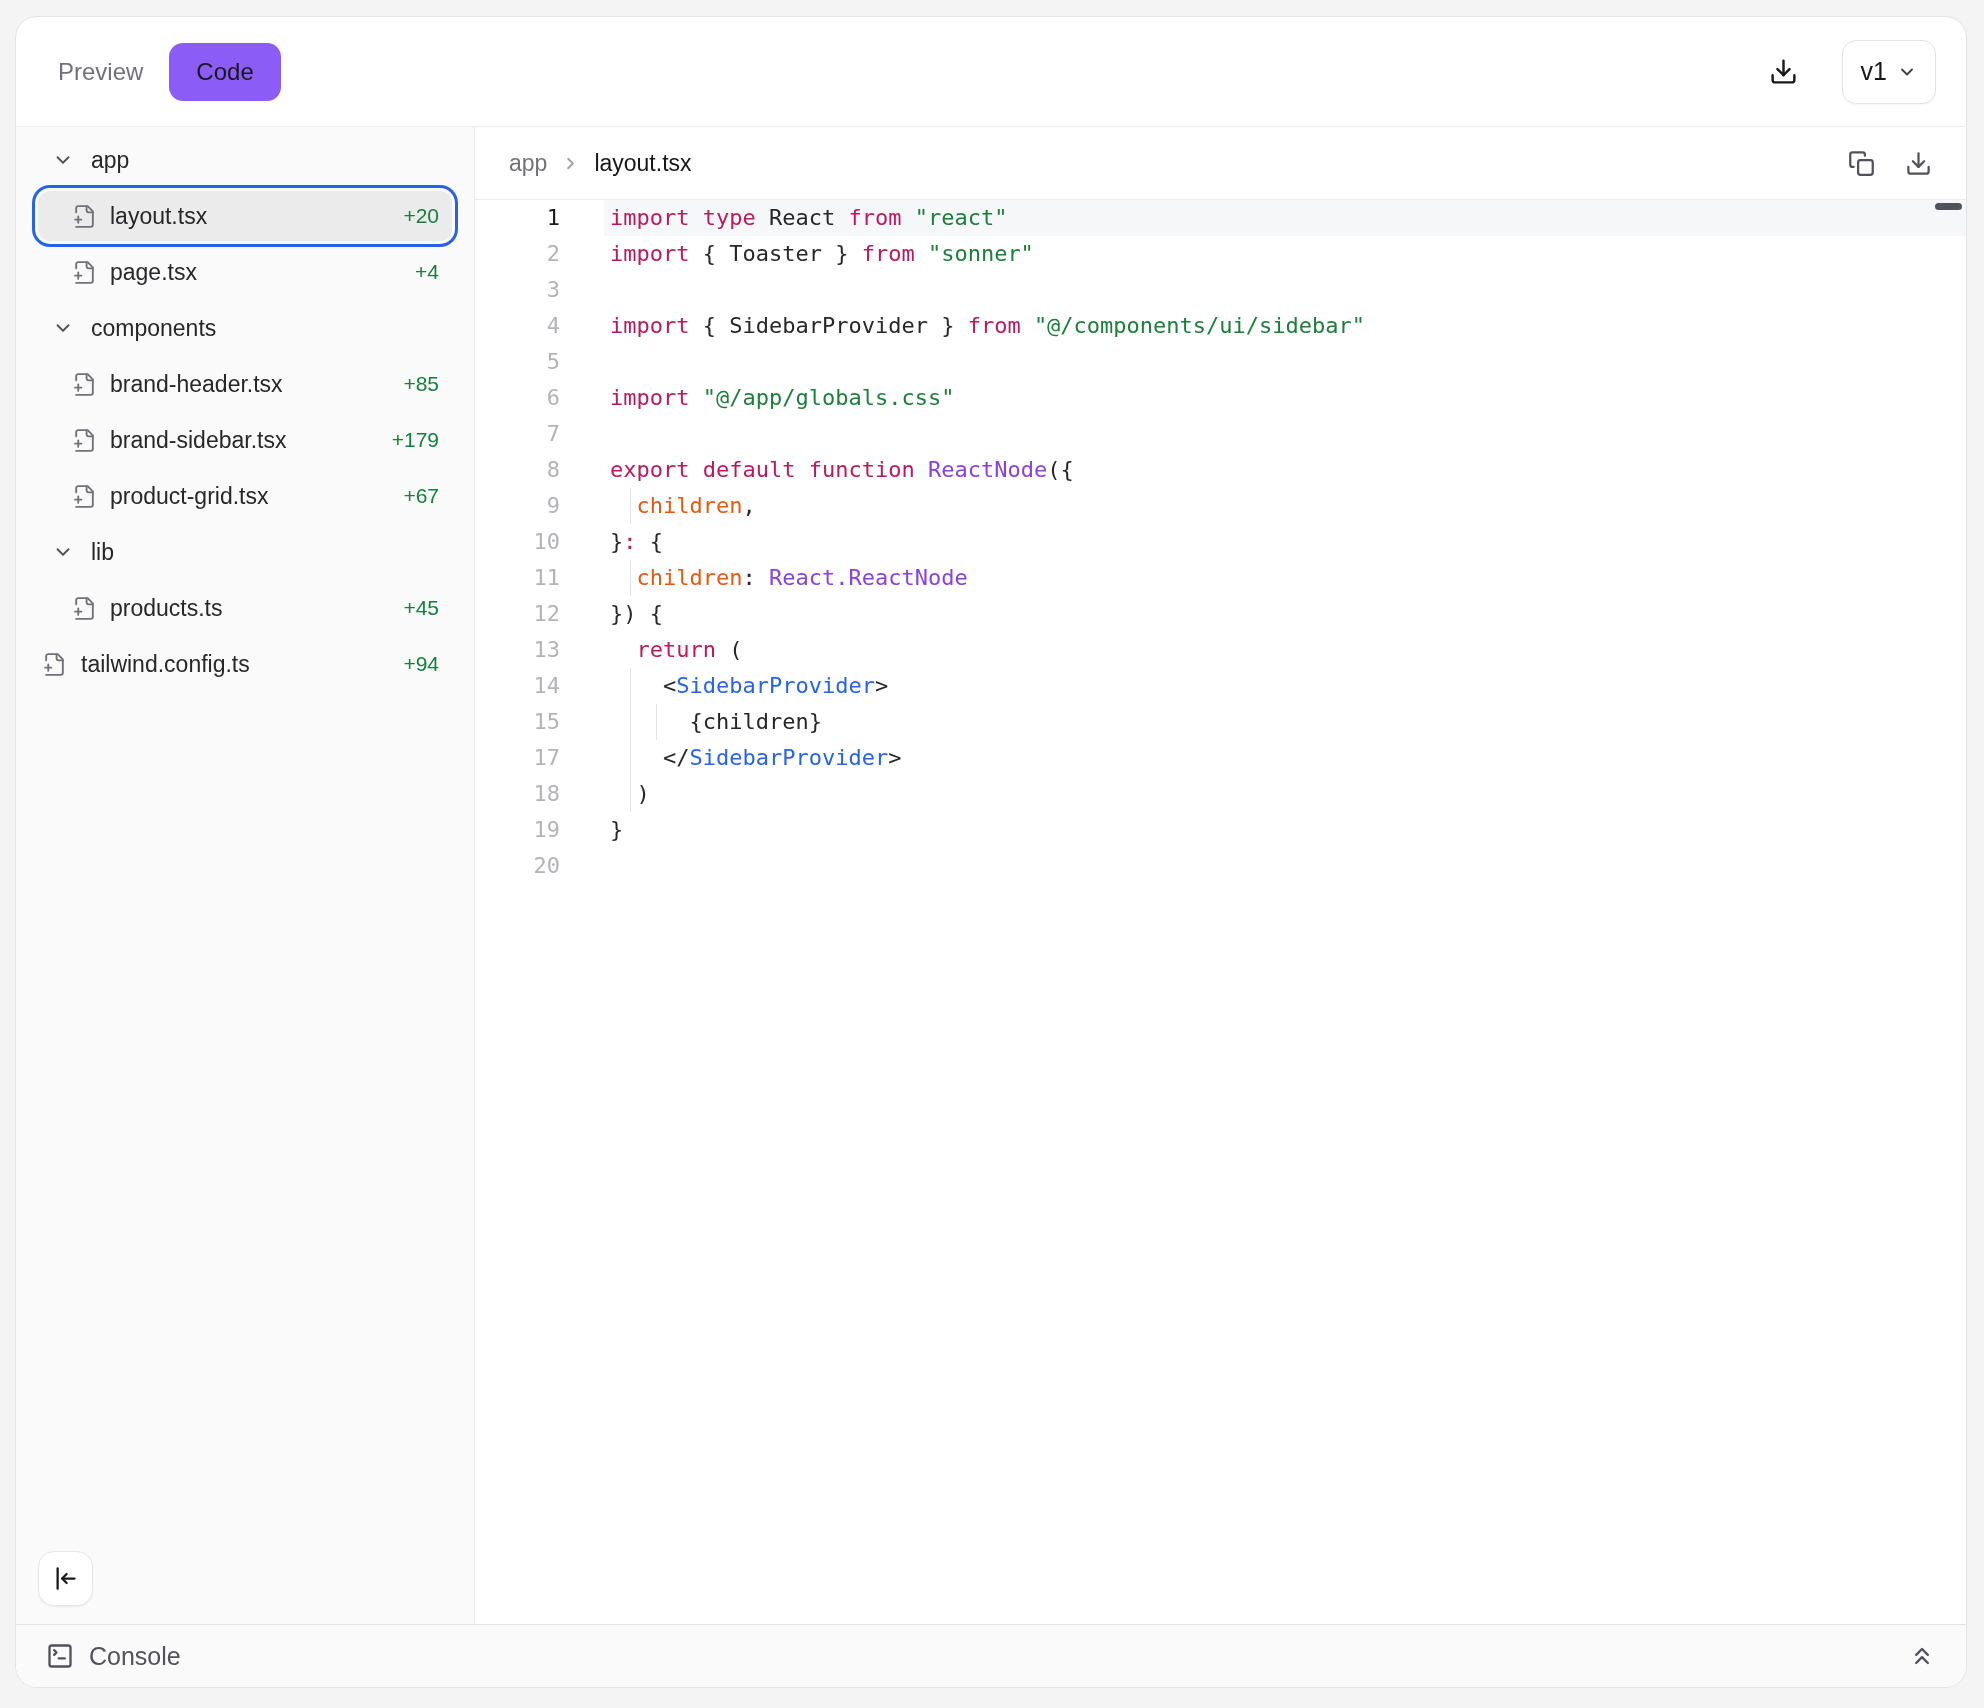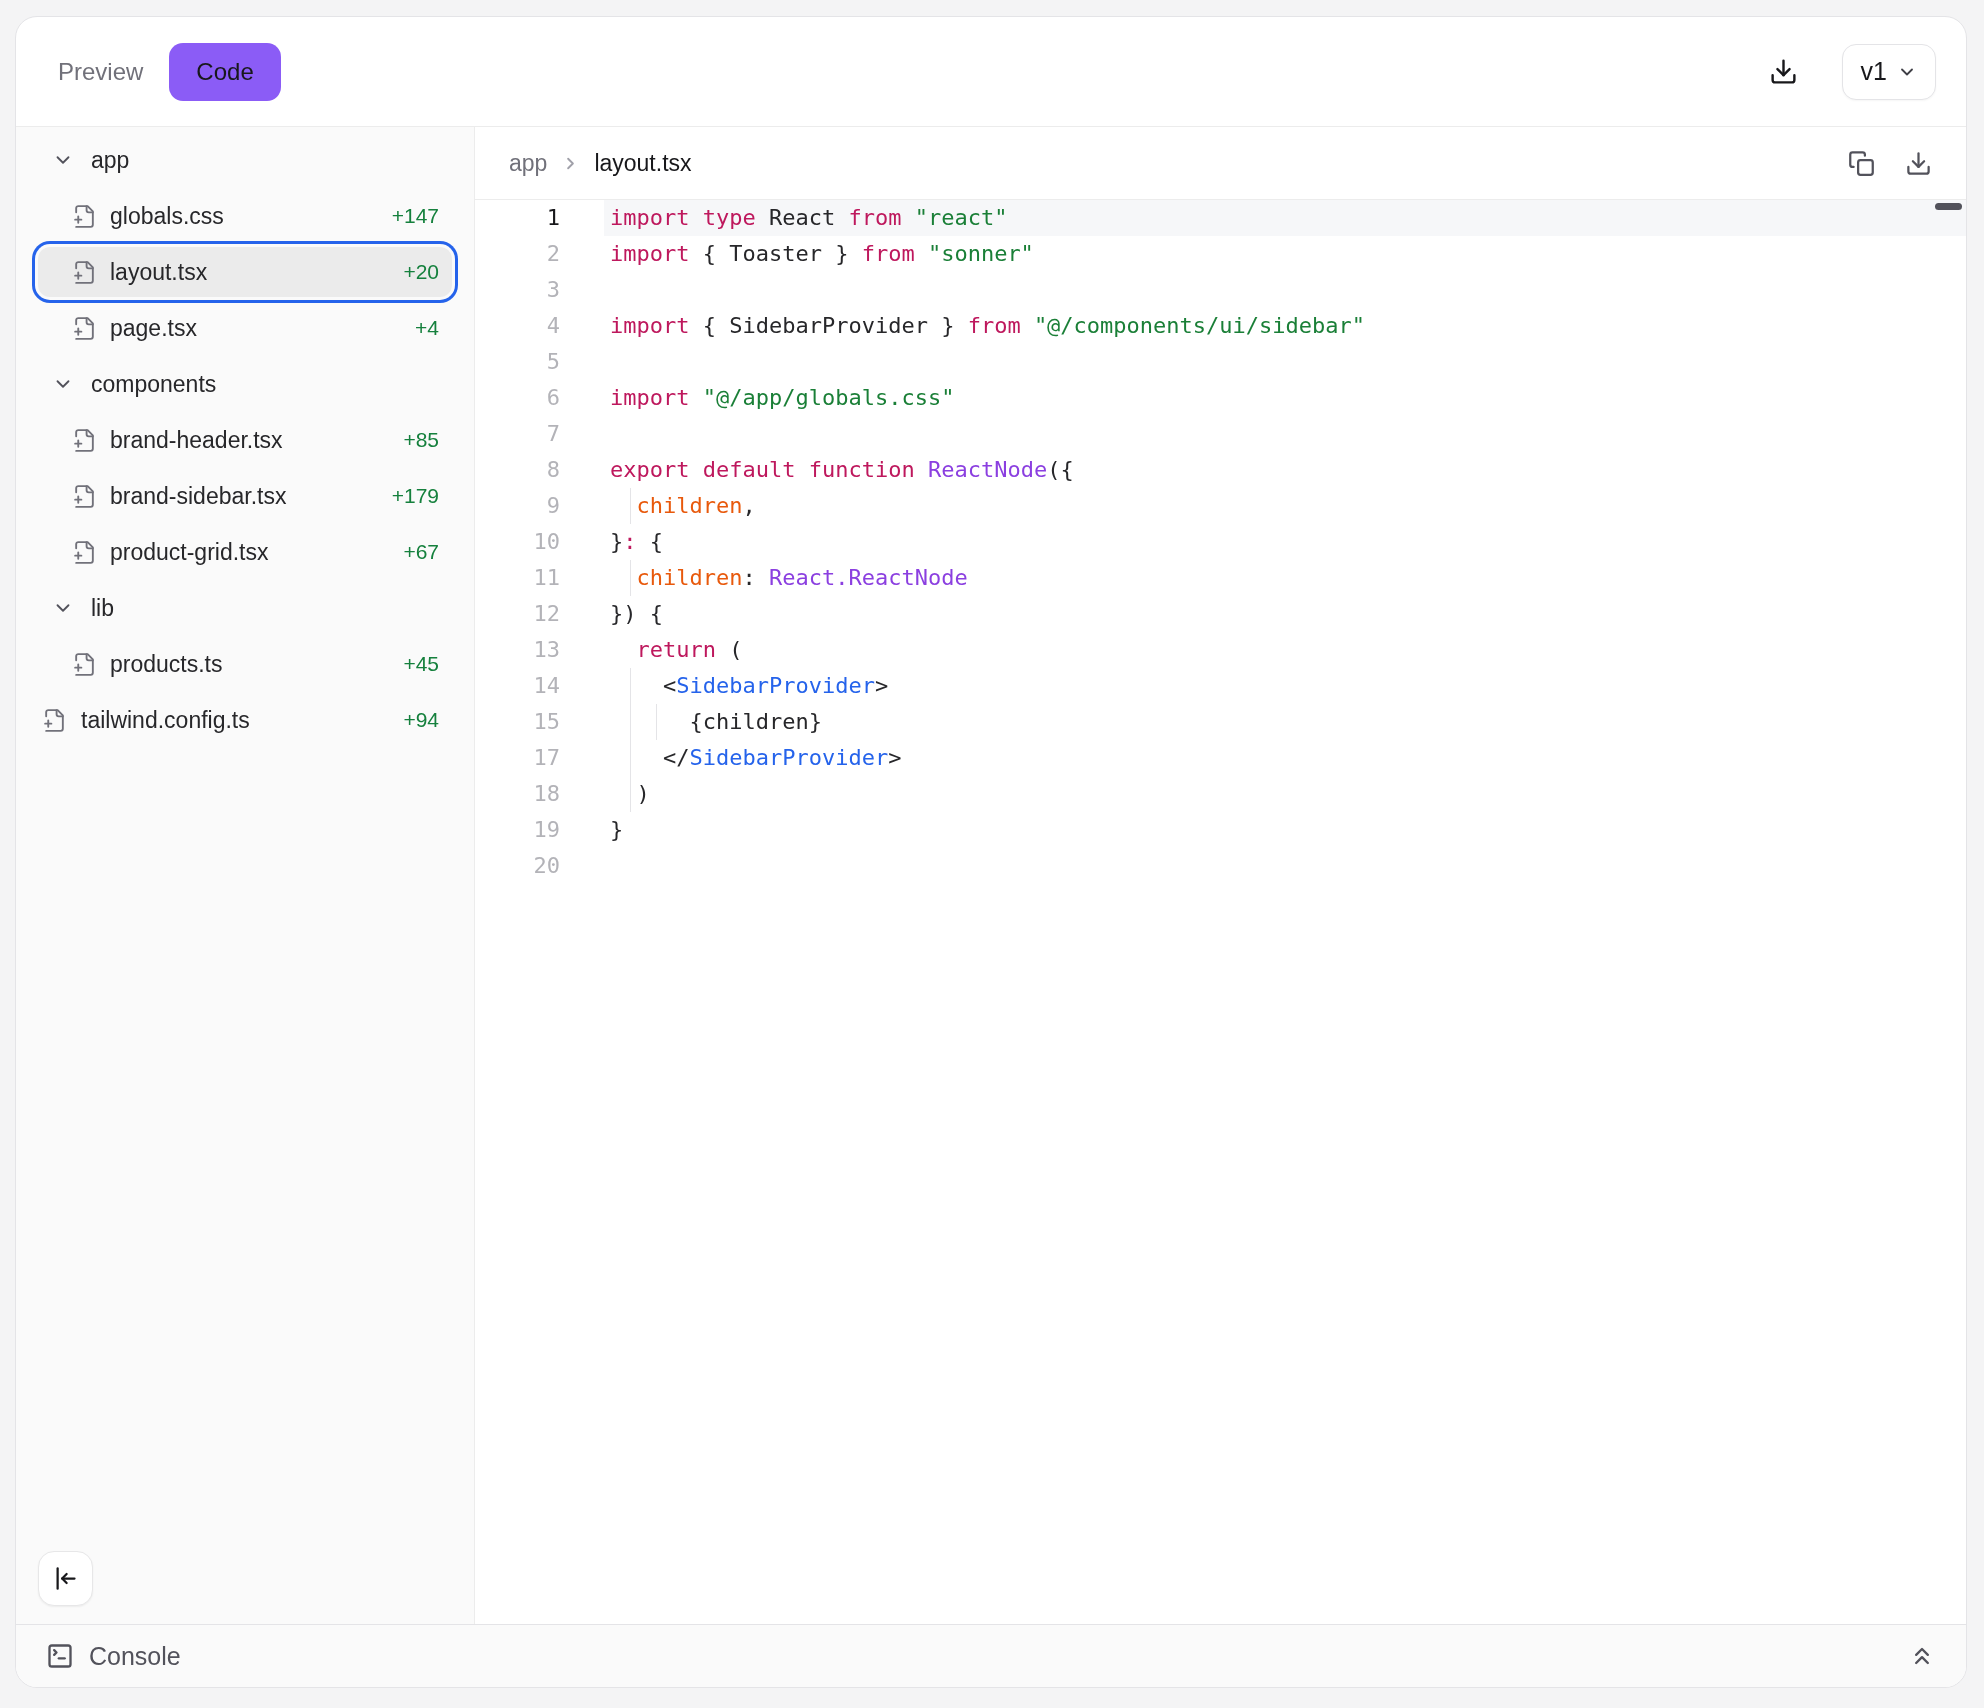--- a/index.html
+++ b/index.html
@@ -11,21 +11,21 @@
   }
   
   .hdr { height:110px; flex:none; display:flex; align-items:center; padding:0 30px; border-bottom:1px solid #ececec; }
   .tab { font-size:24px; cursor:pointer; }
   .tab-preview { color:#71717a; padding:14px 12px; }
   .tab-code { background:#8b5cf6; border-radius:14px; padding:15px 27px; color:#18181b; font-weight:500; margin-left:14px; }
   .hdr-spacer { flex:1; }
   .icon-btn { background:none; border:none; cursor:pointer; display:flex; align-items:center; justify-content:center; }
   .hdr-dl { margin-right:44px; }
   .ver-btn { display:flex; align-items:center; gap:10px; background:#fff; border:1.5px solid #e4e4e7;
-    border-radius:14px; padding:0 18px; height:56px; font-size:25px; font-weight:500; color:#18181b;
+    border-radius:14px; padding:0 18px; height:64px; font-size:25px; font-weight:500; color:#18181b;
     box-shadow:0 1px 2px rgba(0,0,0,.04); cursor:pointer; font-family:inherit; }
   
   .body { flex:1; display:flex; min-height:0; }
   .sidebar { width:459px; flex:none; background:#fafafa; border-right:1px solid #ececec; position:relative; padding-top:8px; }
   .tree-row { height:50px; margin:0 22px 6px 22px; border-radius:12px; display:flex; align-items:center;
     font-size:23px; color:#27272a; cursor:pointer; }
   .tree-row.folder { padding-left:14px; gap:17px; }
   .tree-row.file.depth1 { padding-left:34px; gap:13px; }
   .tree-row.file.depth0 { padding-left:4px; gap:14px; }
   .tree-row .ficon { display:flex; align-items:center; flex:none; }
@@ -94,32 +94,20 @@
     <div class="sidebar">
       <div id="file-tree">
           <div class="tree-row folder depth0">
             <span class="ficon">
               <svg viewBox="0 0 24 24" width="22" height="22" fill="none" stroke="#52525b" stroke-width="2" stroke-linecap="round" stroke-linejoin="round">
                 <polyline points="6 9 12 15 18 9"></polyline>
               </svg>
             </span>
             <span>app</span>
           </div>
-          <div class="tree-row file depth1">
-            <span class="ficon">
-              <svg viewBox="0 0 24 24" width="25" height="25" fill="none" stroke="#71717a" stroke-width="1.8" stroke-linecap="round" stroke-linejoin="round">
-                <path d="M4 22h14a2 2 0 0 0 2-2V7l-5-5H6a2 2 0 0 0-2 2v4"></path>
-                <path d="M14 2v4a2 2 0 0 0 2 2h4"></path>
-                <path d="M3 15h6"></path>
-                <path d="M6 12v6"></path>
-              </svg>
-            </span>
-            <span>globals.css</span>
-            <span class="badge">+147</span>
-          </div>
           <div class="tree-row file depth1 selected">
             <span class="ficon">
               <svg viewBox="0 0 24 24" width="25" height="25" fill="none" stroke="#71717a" stroke-width="1.8" stroke-linecap="round" stroke-linejoin="round">
                 <path d="M4 22h14a2 2 0 0 0 2-2V7l-5-5H6a2 2 0 0 0-2 2v4"></path>
                 <path d="M14 2v4a2 2 0 0 0 2 2h4"></path>
                 <path d="M3 15h6"></path>
                 <path d="M6 12v6"></path>
               </svg>
             </span>
             <span>layout.tsx</span>

